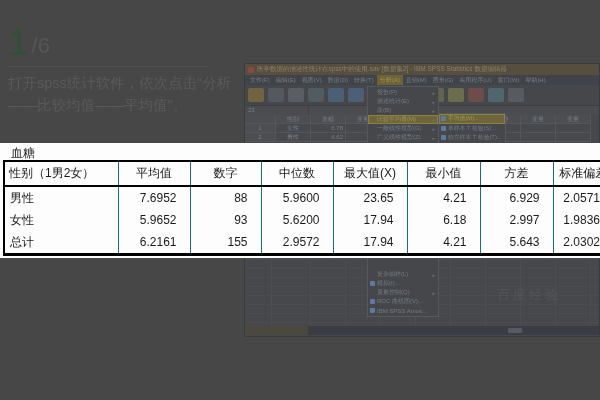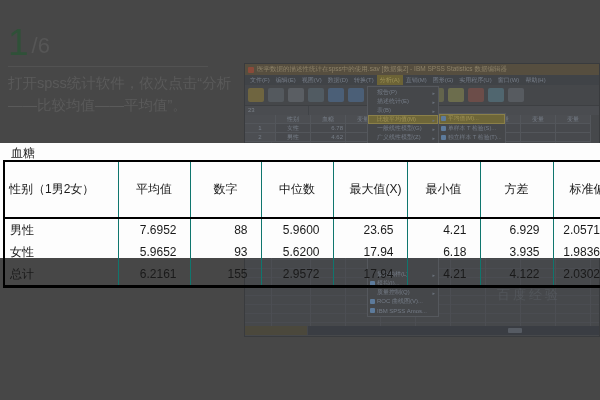--- a/index.html
+++ b/index.html
@@ -64,21 +64,21 @@
   .hs-left{width:62px;background:#4b483c;border-right:1px solid #44464a;}
   .hs-track{flex:1;position:relative;}
   .hs-thumb{position:absolute;left:200px;top:2px;width:14px;height:5px;background:#565b63;border-radius:1px;}
 
   
   .result{position:absolute;left:0;top:143px;width:600px;height:115px;background:#fdfdfd;z-index:20;}
   .rt-title{position:absolute;left:11px;top:2px;font-size:12px;color:#1a1a1a;}
   table.rt{position:absolute;left:3px;top:17px;border-collapse:collapse;table-layout:fixed;width:609px;
      border-top:2px solid #000;border-left:2px solid #000;border-bottom:3px solid #000;
      font-size:12px;color:#1a1a1a;}
-  .rt th{height:23px;font-weight:normal;text-align:center;border-bottom:2px solid #000;padding:16px;
+  .rt th{height:23px;font-weight:normal;text-align:center;border-bottom:2px solid #000;padding:0;
      overflow:hidden;white-space:nowrap;}
   .rt th.first{text-align:left;padding-left:4px;}
   .rt td{height:22px;padding:0;white-space:nowrap;overflow:hidden;}
   .rt td.lab{text-align:left;padding-left:5px;}
   .rt td.num{text-align:right;padding-right:13px;}
   .rt th + th, .rt td + td{border-left:1px solid #0f766e;}
 </style>
 </head>
 <body>
 
@@ -280,30 +280,30 @@
           <td class="num">6.929</td>
           <td class="num">2.0571</td>
         </tr>
         <tr>
           <td class="lab">女性</td>
           <td class="num">5.9652</td>
           <td class="num">93</td>
           <td class="num">5.6200</td>
           <td class="num">17.94</td>
           <td class="num">6.18</td>
-          <td class="num">3.935</td>
+          <td class="num">2.997</td>
           <td class="num">1.9836</td>
         </tr>
         <tr>
           <td class="lab">总计</td>
           <td class="num">6.2161</td>
           <td class="num">155</td>
           <td class="num">2.9572</td>
           <td class="num">17.94</td>
           <td class="num">4.21</td>
-          <td class="num">4.122</td>
+          <td class="num">5.643</td>
           <td class="num">2.0302</td>
         </tr>
       </tbody>
     </table>
   </div>
 
 </div>
 
 </body></html>

